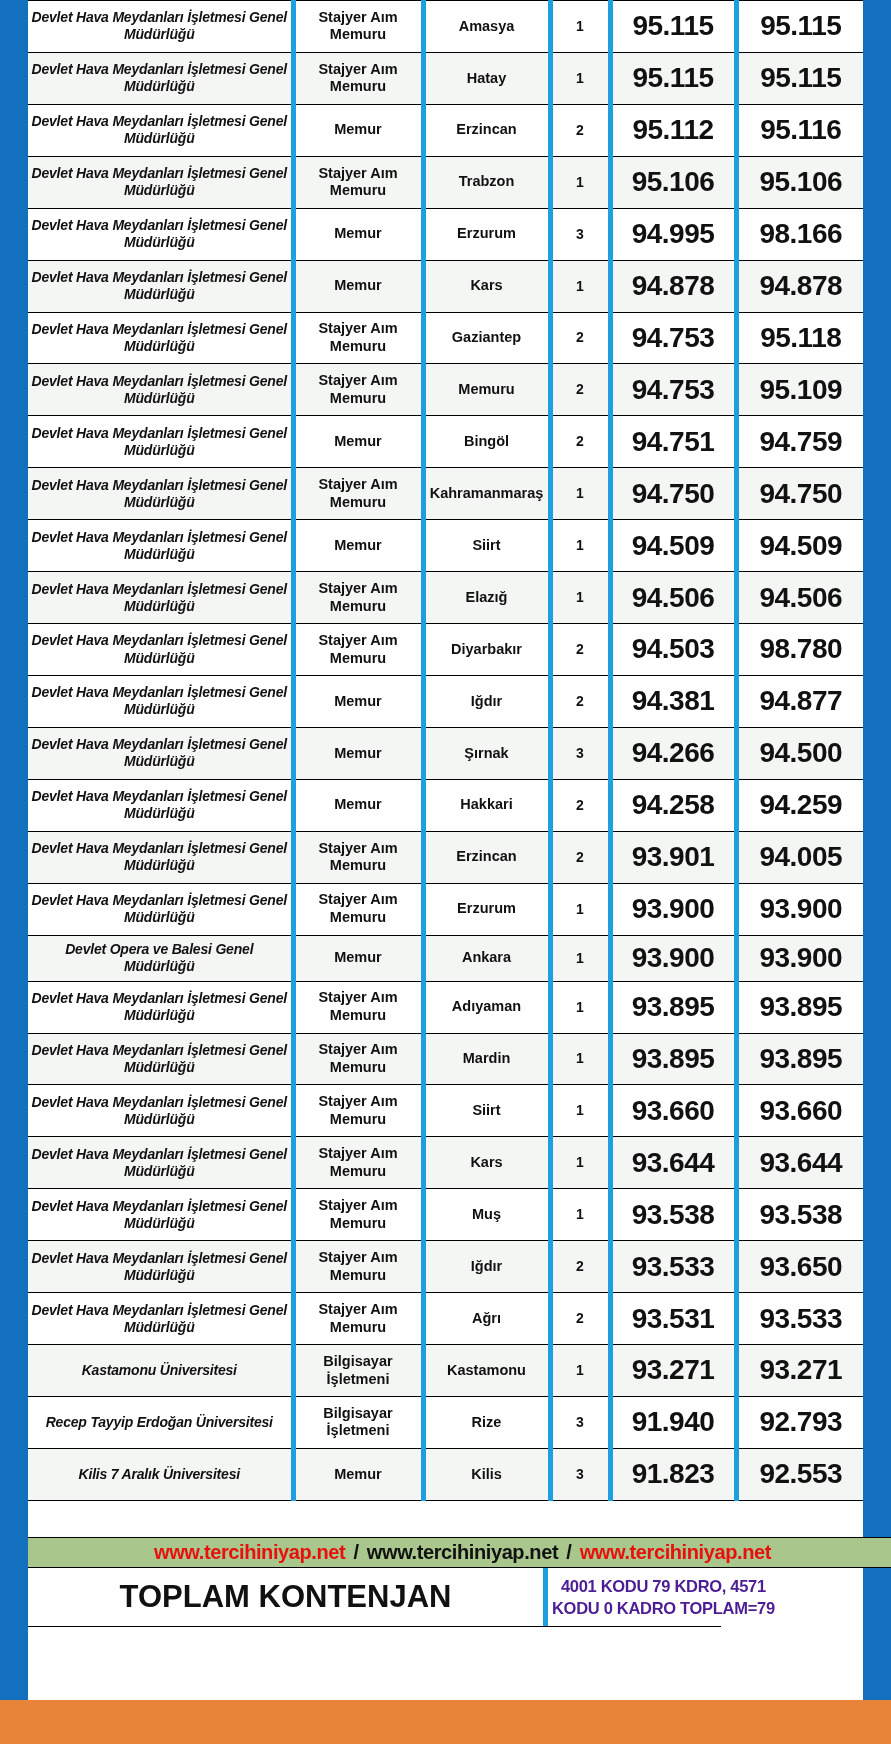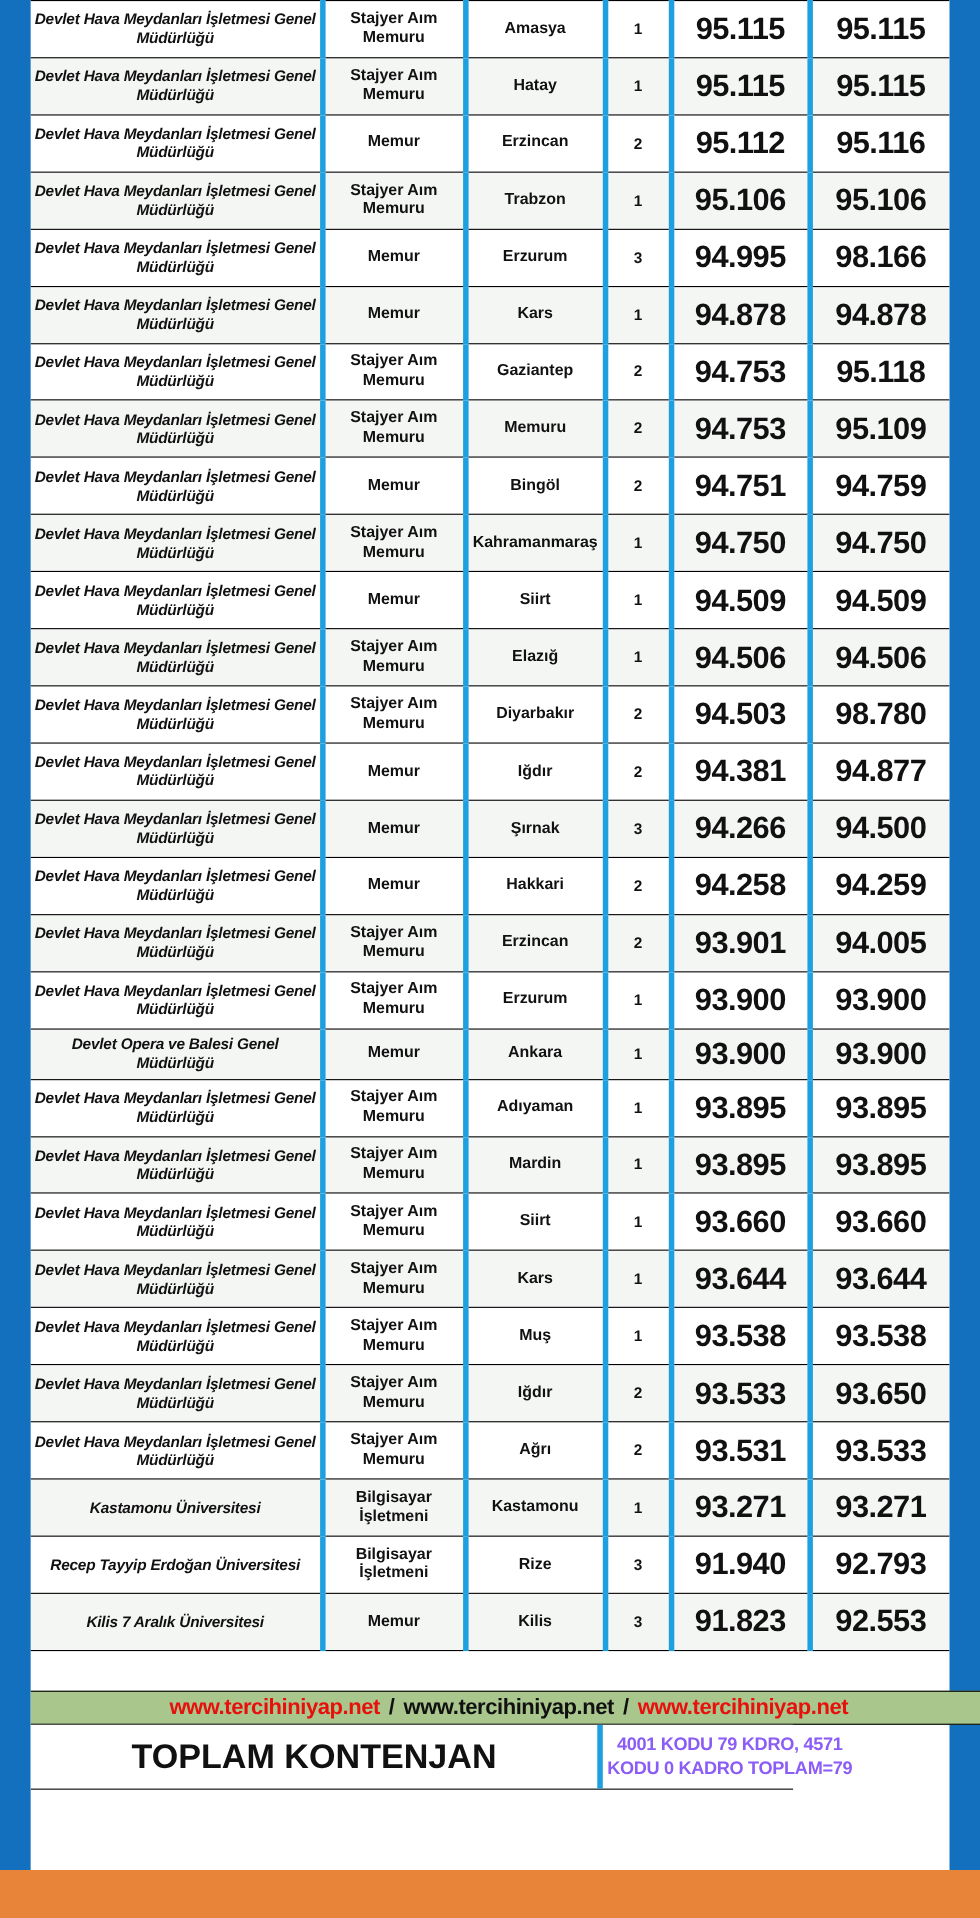--- a/index.html
+++ b/index.html
@@ -145,21 +145,21 @@
     display: flex;
     flex-direction: column;
     align-items: center;
     justify-content: center;
     padding: 0 4px;
     box-sizing: border-box;
   }
   #footer-total-value span {
     font-size: 16.5px;
     font-weight: bold;
-    color: #8b5cf6;
+    color: #4c1d95;
     line-height: 1.35;
     white-space: nowrap;
     letter-spacing: -0.3px;
   }
 </style>
 </head>
 <body>
 
 <div id="page">
 

